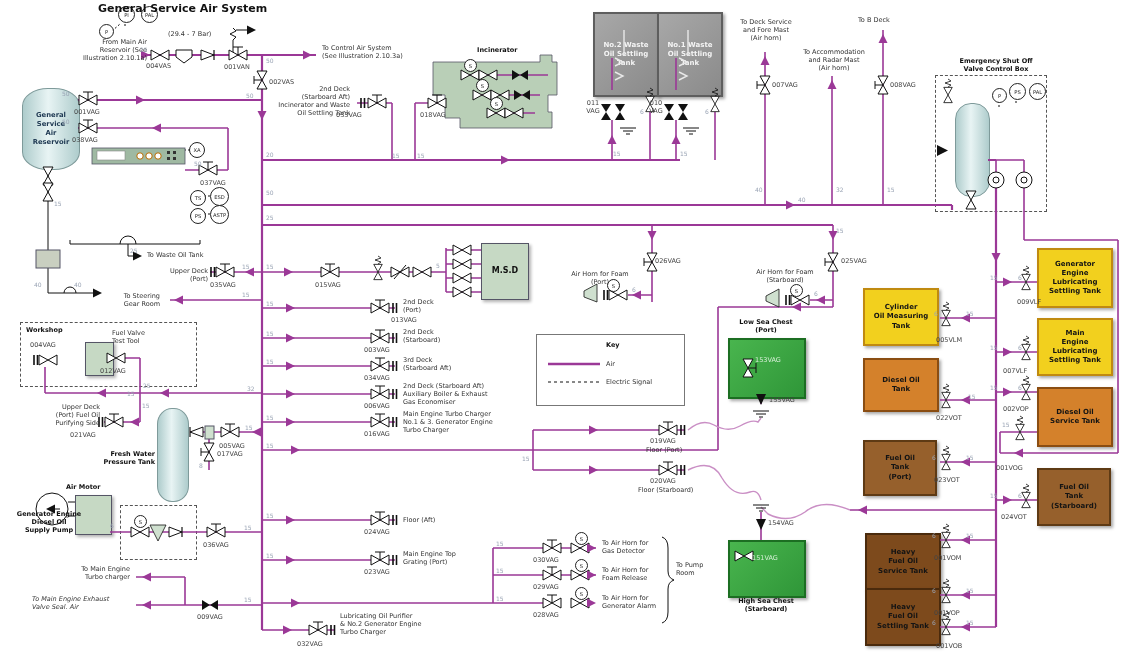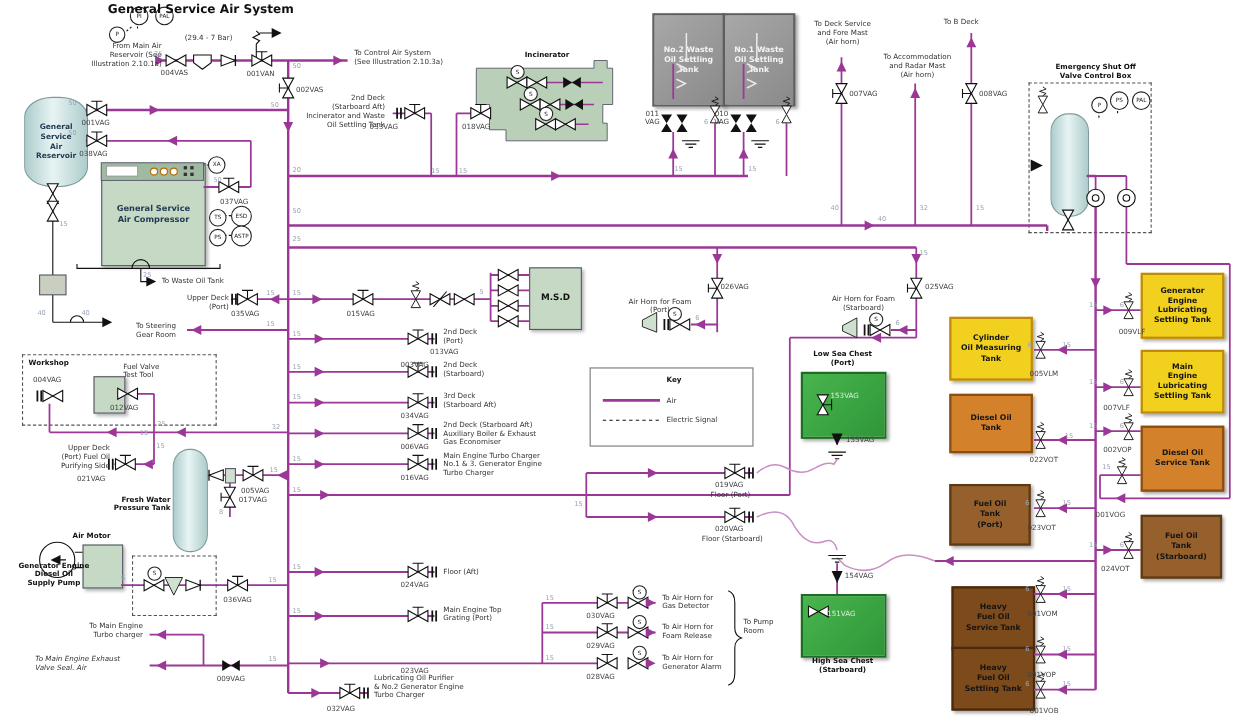--- a/index.html
+++ b/index.html
@@ -26,22 +26,20 @@
 </style>
 </head>
 <body>
 
 <div id="canvas">
 
   <div class="cylv" style="left:22px;top:88px;width:56px;height:80px;border-radius:26px/18px;"><span style="font-size:6.8px">General
 Service
 Air
 Reservoir</span></div>
-  <div class="equip" style="left:92px;top:148px;width:93px;height:92px;"><span>General Service
-Air Compressor</span></div>
   <div class="equip" style="left:85px;top:342px;width:27px;height:32px;"></div>
   <div class="equip" style="left:75px;top:495px;width:35px;height:38px;"></div>
   <div class="equip" style="left:481px;top:243px;width:46px;height:55px;"><span style="font-size:8px;color:#111">M.S.D</span></div>
   <div class="cylv" style="left:157px;top:408px;width:30px;height:92px;border-radius:15px/16px;"></div>
   <div class="cylv" style="left:955px;top:103px;width:33px;height:92px;border-radius:16px/16px;"></div>
   <div class="tank t-gray" style="left:593px;top:12px;width:62px;height:81px;"><span>No.2 Waste
 Oil Settling
 Tank</span></div>
   <div class="tank t-gray" style="left:657px;top:12px;width:62px;height:81px;"><span>No.1 Waste
 Oil Settling
@@ -430,37 +428,37 @@
   <span class="sz z" style="left:266px;top:414px;">15</span>
   <span class="sz z" style="left:266px;top:442px;">15</span>
   <span class="sz z" style="left:266px;top:512px;">15</span>
   <span class="sz z" style="left:266px;top:552px;">15</span>
 
   <span class="vtag z" style="left:315px;top:281px;">015VAG</span>
   <span class="sz z" style="left:436px;top:262px;">5</span>
   <span class="vtag z" style="left:364px;top:316px;margin-left:27px;">013VAG</span>
   <span class="lbl z" style="left:403px;top:298px;">2nd Deck
 (Port)</span>
-  <span class="vtag z" style="left:364px;top:328px;text-align:center;">003VAG</span>
+  <span class="vtag z" style="left:364px;top:346px;text-align:center;">003VAG</span>
   <span class="lbl z" style="left:403px;top:328px;">2nd Deck
 (Starboard)</span>
   <span class="vtag z" style="left:364px;top:374px;">034VAG</span>
   <span class="lbl z" style="left:403px;top:356px;">3rd Deck
 (Starboard Aft)</span>
   <span class="vtag z" style="left:364px;top:402px;">006VAG</span>
   <span class="lbl z" style="left:403px;top:382px;">2nd Deck (Starboard Aft)
 Auxiliary Boiler &amp; Exhaust
 Gas Economiser</span>
   <span class="vtag z" style="left:364px;top:430px;">016VAG</span>
   <span class="lbl z" style="left:403px;top:410px;">Main Engine Turbo Charger
 No.1 &amp; 3. Generator Engine
 Turbo Charger</span>
   <span class="vtag z" style="left:364px;top:528px;">024VAG</span>
   <span class="lbl z" style="left:403px;top:516px;">Floor (Aft)</span>
-  <span class="vtag z" style="left:364px;top:568px;margin-top:38px;">023VAG</span>
+  <span class="vtag z" style="left:364px;top:568px;">023VAG</span>
   <span class="lbl z" style="left:403px;top:550px;">Main Engine Top
 Grating (Port)</span>
 
   <span class="lbl z" style="left:278px;top:85px;width:72px;text-align:right;">2nd Deck
 (Starboard Aft)
 Incinerator and Waste
 Oil Settling Tank</span>
   <span class="vtag z" style="left:336px;top:111px;">033VAG</span>
   <span class="vtag z" style="left:420px;top:111px;">018VAG</span>
   <span class="sz z" style="left:392px;top:152px;">15</span>

